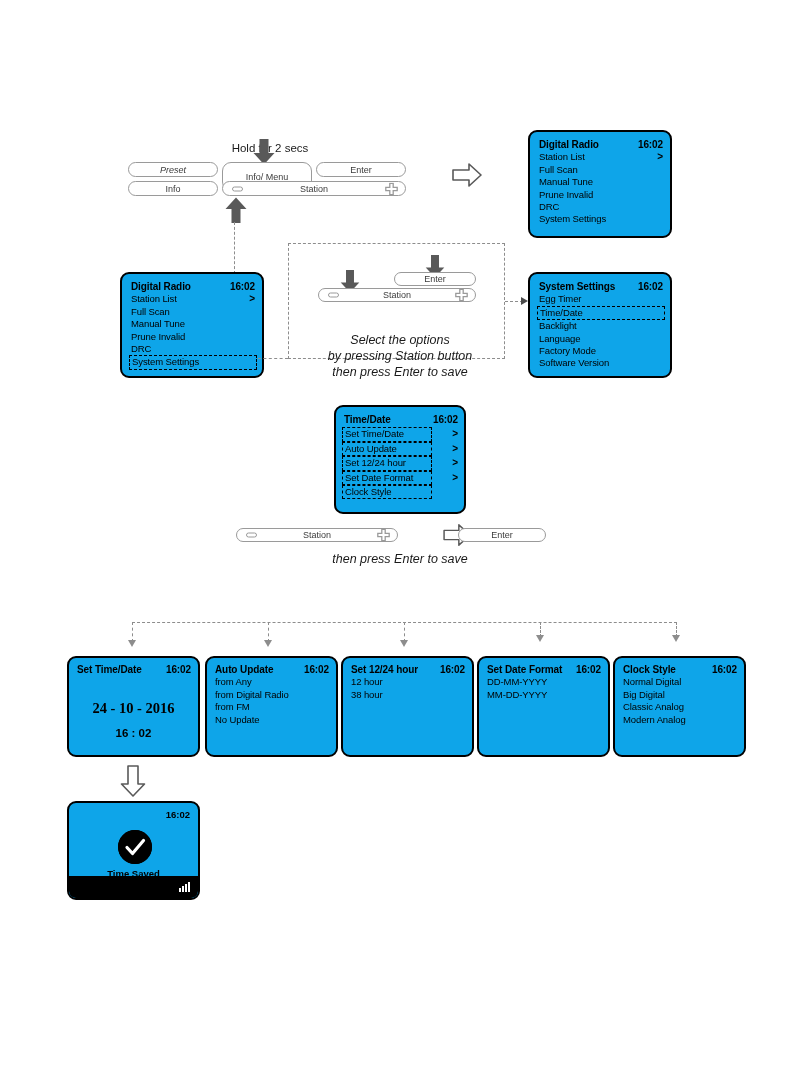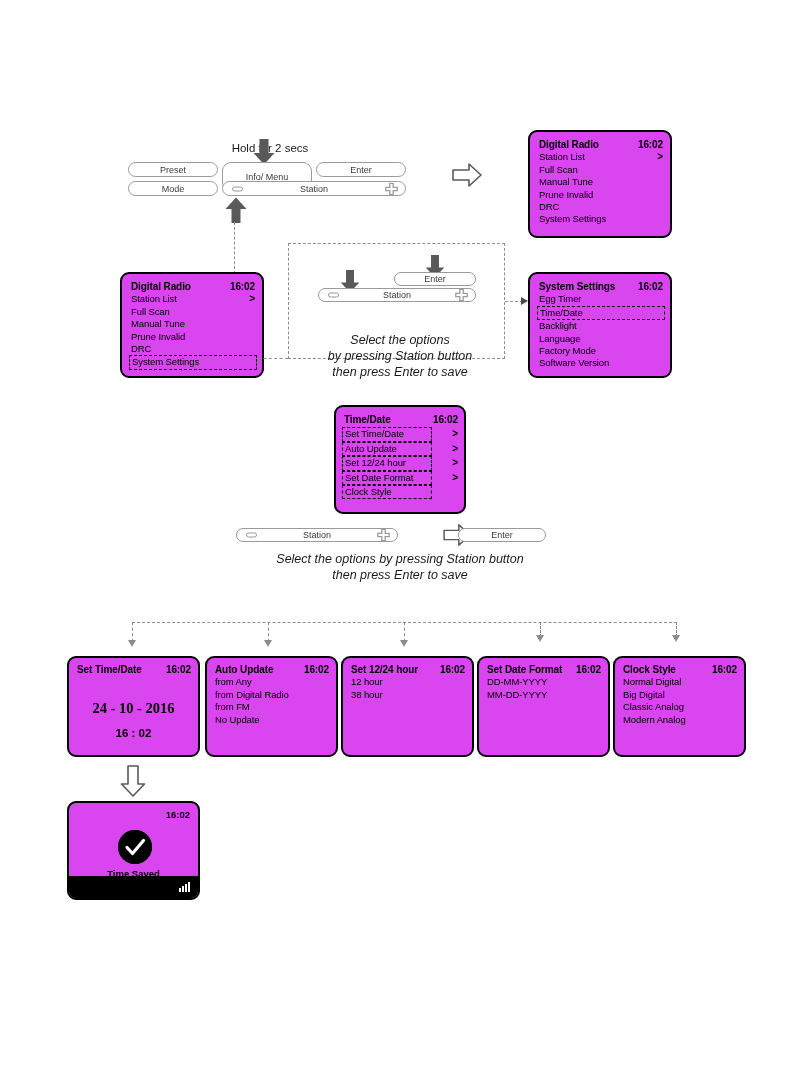--- a/index.html
+++ b/index.html
@@ -3,21 +3,21 @@
 <meta charset="utf-8">
 <style>
   html,body{margin:0;padding:0;}
   body{
     width:794px;height:1077px;position:relative;background:#ffffff;
     font-family:"Liberation Sans",sans-serif;overflow:hidden;
   }
 
   
   .lcd{
-    position:absolute;background:#d946ef;border:2.5px solid #000;
+    position:absolute;background:#0ea5e9;border:2.5px solid #000;
     border-radius:9px;box-sizing:border-box;
   }
   .lcd .row{
     position:relative;display:flex;justify-content:space-between;align-items:baseline;
     font-family:"Liberation Sans",sans-serif;color:#000;white-space:nowrap;
   }
   .lcd .hdr{font-weight:bold;}
   .lcd .clk{font-weight:bold;}
   .lcd-inner{position:absolute;left:9px;right:7px;top:7px;}
   .itm{font-size:9.5px;line-height:12.4px;letter-spacing:-0.1px;}
@@ -73,27 +73,27 @@
 </head>
 <body>
 
 <div class="cap" style="left:195px;top:120px;width:150px;margin-top:20px;">Hold for 2 secs</div>
 
 <svg class="solid-down" style="left:253px;top:139px;" width="22" height="26" viewBox="0 0 22 26">
   <path d="M6.5 0 H15.5 V14 H21.5 L11 25.5 L0.5 14 H6.5 Z" fill="#595959"></path>
 </svg>
 
 <div class="btnbar" style="left:128px;top:162px;">
-  <div class="btn" style="width:90px;height:15px;">Preset</div>
+  <div class="btn" style="width:90px;height:15px;font-style:italic;">Preset</div>
   <div class="btn" style="width:90px;height:29px;margin-left:4px;">Info/ Menu</div>
   <div class="btn" style="width:90px;height:15px;margin-left:4px;">Enter</div>
 </div>
 
 <div class="btnbar" style="left:128px;top:181px;">
-  <div class="btn" style="width:90px;height:15px;">Mode</div>
+  <div class="btn" style="width:90px;height:15px;">Info</div>
   <div class="btn wide" style="width:184px;height:15px;margin-left:4px;">
     <span class="minus"></span>
     <span>Station</span>
     <svg class="plussym" viewBox="0 0 13 13">
       <path d="M4.8 0.8 H8.2 V4.8 H12.2 V8.2 H8.2 V12.2 H4.8 V8.2 H0.8 V4.8 H4.8 Z" fill="none" stroke="#9a9a9a" stroke-width="1.3"></path>
     </svg>
   </div>
 </div>
 
 <svg class="solid-up" style="left:225px;top:197px;" width="22" height="26" viewBox="0 0 22 26">
@@ -256,21 +256,20 @@
   </svg>
 </div>
 
 <svg class="hollow" style="left:443px;top:523px;" width="28" height="24" viewBox="0 0 30 26">
   <path d="M1 8 H17 V2 L29 13 L17 24 V18 H1 Z" fill="#ffffff" stroke="#595959" stroke-width="1.6" stroke-linejoin="round"></path>
 </svg>
 
 <div class="btn" style="position:absolute;left:458px;top:528px;width:88px;height:14px;">Enter</div>
 
 <div class="cap big" style="left:250px;top:551px;width:300px;">
-  <div>Select the options by pressing Station button</div>
   <div>then press Enter to save</div>
 </div>
 
 <div class="dl-h" style="left:132px;top:622px;width:545px;"></div>
 <div class="dl-v" style="left:132px;top:622px;height:20px;"></div>
 <div class="ahead-down" style="left:128px;top:640px;"></div>
 <div class="dl-v" style="left:268px;top:622px;height:20px;"></div>
 <div class="ahead-down" style="left:264px;top:640px;"></div>
 <div class="dl-v" style="left:404px;top:622px;height:20px;"></div>
 <div class="ahead-down" style="left:400px;top:640px;"></div>

